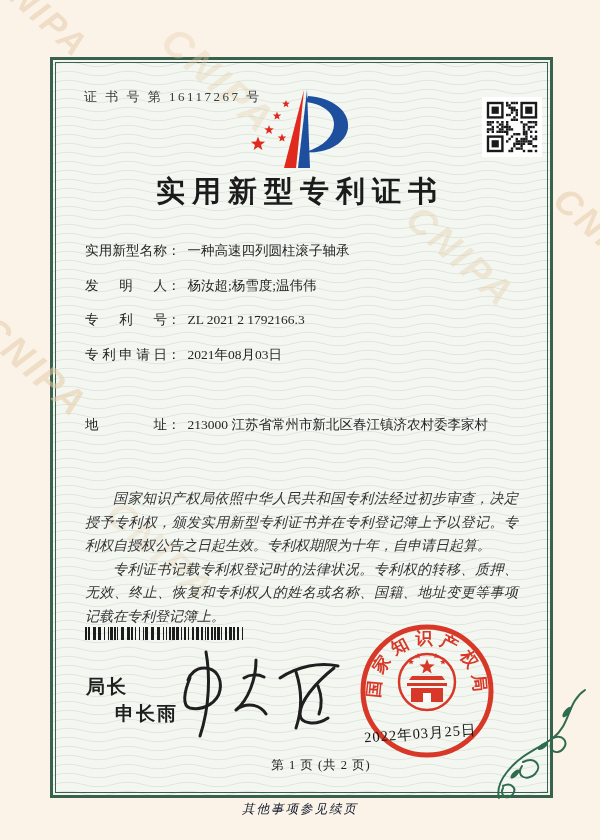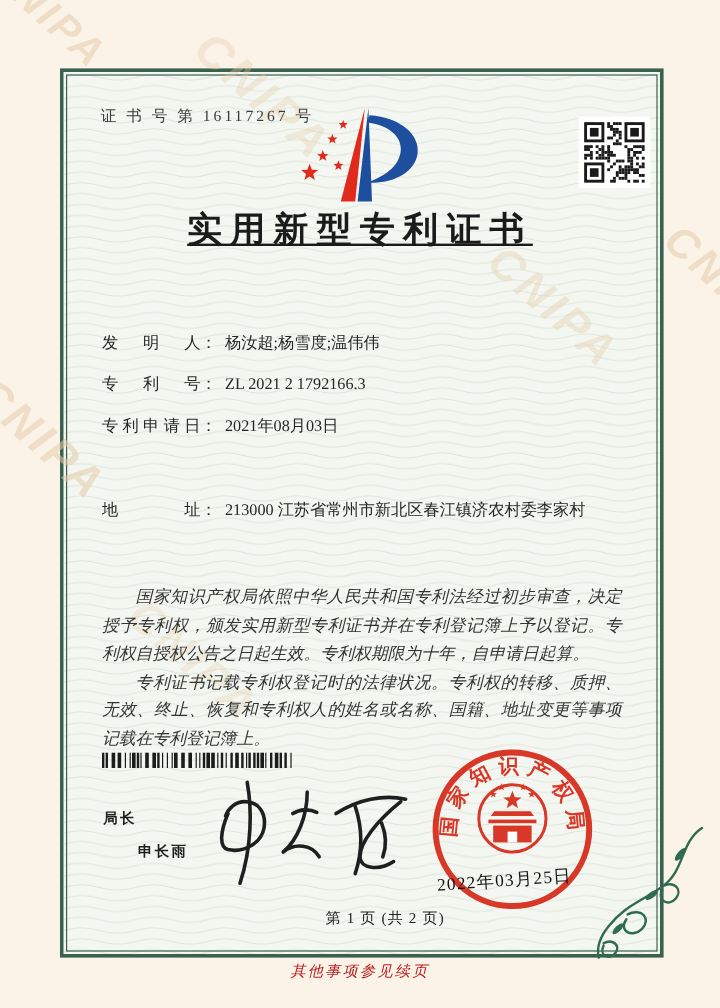--- a/index.html
+++ b/index.html
@@ -18,46 +18,46 @@
   .frame::after{content:"";position:absolute;inset:2px;border:1px solid #3a614d;}
   .frame svg.guilloche{position:absolute;inset:0;width:100%;height:100%;}
 
   .content{position:absolute;inset:0;z-index:2;}
 
   .cert-no{position:absolute;left:84px;top:88px;font-size:13px;
            letter-spacing:2.5px;color:#3a3a3a;}
   .logo{position:absolute;left:246px;top:86px;width:108px;height:84px;}
   .qr{position:absolute;left:482px;top:97px;width:60px;height:60px;}
   .title{position:absolute;left:50px;top:172px;width:500px;text-align:center;
-         font-size:29px;font-weight:bold;letter-spacing:7px;color:#1b1b1b;text-decoration:underline;}
+         font-size:29px;font-weight:bold;letter-spacing:7px;color:#1b1b1b;}
 
   .row{position:absolute;left:85px;font-size:13.5px;white-space:nowrap;color:#262626;}
   .flabel{display:inline-block;width:82px;text-align:justify;text-align-last:justify;}
   .colon{margin-right:7px;}
   .second{position:absolute;left:227px;top:0;white-space:nowrap;}
 
   .decree{position:absolute;left:85px;top:487px;width:433px;font-size:14px;
           line-height:23.6px;text-align:justify;font-style:italic;color:#333;}
   .decree p{margin:0;text-indent:2em;}
 
   .barcode{position:absolute;left:85px;top:627px;width:160px;height:13px;}
 
   .signer{position:absolute;left:86px;font-family:"Liberation Sans",sans-serif;
-          font-size:12px;font-weight:600;color:#1f1f1f;letter-spacing:2px;}
+          font-size:19px;font-weight:600;color:#1f1f1f;letter-spacing:2px;}
   .signer.t1{top:674px;} .signer.t2{top:701px;margin-left:29px;}
   .signature{position:absolute;left:168px;top:644px;width:185px;height:100px;z-index:3;}
 
   .seal{position:absolute;left:356px;top:620px;width:142px;height:142px;opacity:.95;z-index:3;}
   .seal-date{position:absolute;left:364px;top:723px;width:150px;font-size:14.5px;
              color:#141414;letter-spacing:1px;transform:rotate(-4deg);z-index:4;}
 
   .page-info{position:absolute;left:50px;top:757px;width:500px;text-align:center;
              font-size:12.5px;color:#222;letter-spacing:1px;padding-left:21px;}
   .continuation{position:absolute;left:0;top:801px;width:600px;text-align:center;
-                font-size:12.5px;font-style:italic;color:#b91c1c;letter-spacing:2px;}
+                font-size:12.5px;font-style:italic;color:#0f172a;letter-spacing:2px;}
   .flourish{position:absolute;left:487px;top:684px;width:105px;height:118px;z-index:6;}
 </style>
 </head>
 <body>
 
 <div class="page">
 
   <div class="watermark" style="left:-20px;top:-8px;font-size:34px;">CNIPA</div>
   <div class="watermark" style="left:150px;top:58px;font-size:40px;opacity:.35;">CNIPA</div>
   <div class="watermark" style="left:395px;top:235px;font-size:38px;opacity:.4;">CNIPA</div>
@@ -221,20 +221,23 @@
           <rect x="17" y="3" width="5" height="5" fill="#fff"></rect>
           <rect x="18" y="4" width="3" height="3" fill="#1a1a1a"></rect>
           <rect x="2" y="16" width="7" height="7" fill="#1a1a1a"></rect>
           <rect x="3" y="17" width="5" height="5" fill="#fff"></rect>
           <rect x="4" y="18" width="3" height="3" fill="#1a1a1a"></rect>
         </g>
     </svg>
 
     <div class="title">实用新型专利证书</div>
 
+    <div class="row" style="top:242px">
+      <span class="flabel">实用新型名称</span><span class="colon">：</span><span>一种高速四列圆柱滚子轴承</span>
+    </div>
     <div class="row" style="top:276.7px">
       <span class="flabel">发明人</span><span class="colon">：</span><span>杨汝超;杨雪度;温伟伟</span>
     </div>
     <div class="row" style="top:311.4px">
       <span class="flabel">专利号</span><span class="colon">：</span><span>ZL 2021 2 1792166.3</span>
     </div>
     <div class="row" style="top:346.1px">
       <span class="flabel">专利申请日</span><span class="colon">：</span><span>2021年08月03日</span>
     </div>
     <div class="row" style="top:415.5px">

